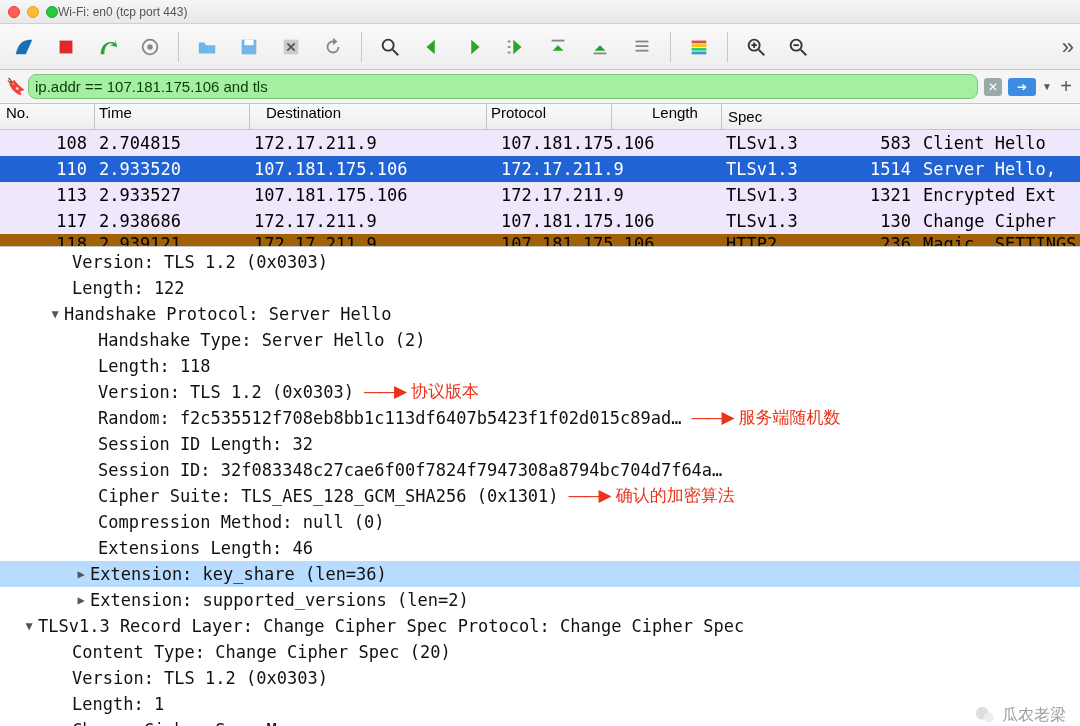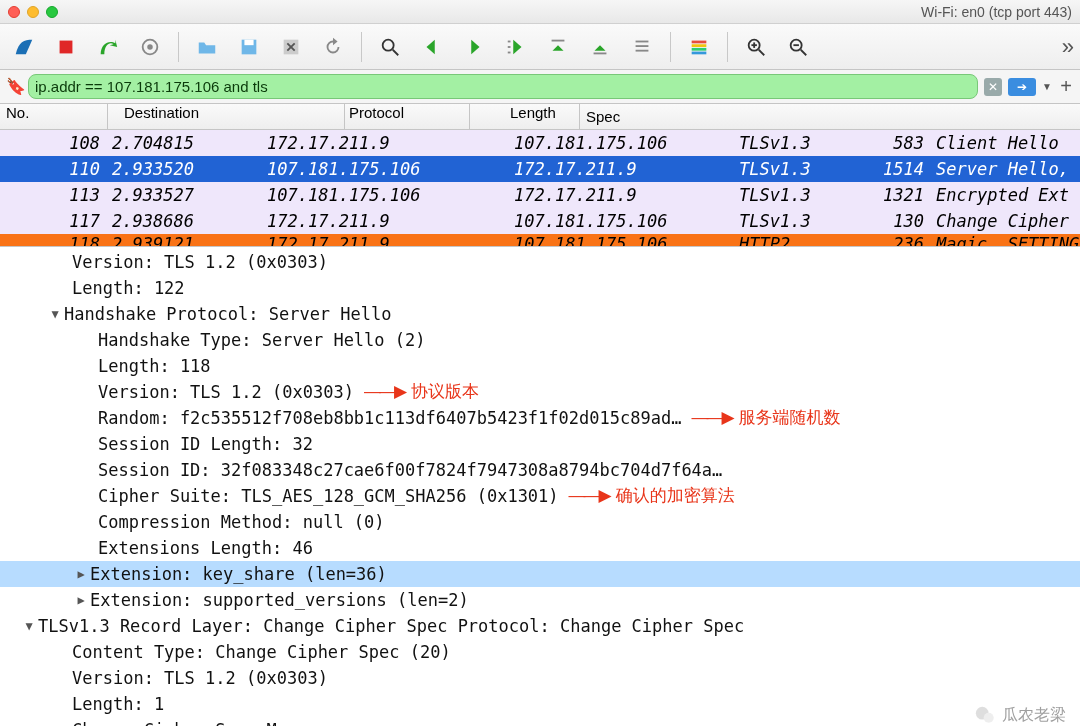--- a/index.html
+++ b/index.html
@@ -19,21 +19,21 @@
     border-bottom: 1px solid #d0d0d0;
     display: flex;
     align-items: center;
     padding: 0 8px;
   }
   .traffic { display:flex; gap:7px; }
   .traffic span { width:12px; height:12px; border-radius:50%; }
   .t-red { background:#ff5f57; border:1px solid #e33e32; }
   .t-yel { background:#febc2e; border:1px solid #e0a428; }
   .t-grn { background:#28c840; border:1px solid #17a82e; }
-  .title { flex:1; text-align:right; color:#555; font-size:14px; }
+  .title { flex:1; text-align:left; color:#555; font-size:12px; }
   .toolbar {
     height:46px;
     background:linear-gradient(#fafafa,#eee);
     border-bottom:1px solid #c5c5c5;
     display:flex;
     align-items:center;
     padding:0 6px;
     gap:6px;
   }
   .tbtn {
@@ -79,35 +79,35 @@
     height:26px;
     align-items:center;
   }
   .packet-header {
     background:linear-gradient(#fafafa,#eee);
     border-bottom:1px solid #c5c5c5;
     font-family: -apple-system, Arial;
     font-size:15px;
   }
   .col-sep { border-right:1px solid #c5c5c5; height:100%; }
-  .c-no   { width:108px; padding-left:6px; text-align:right; padding-right:8px;}
+  .c-no   { width:95px; padding-left:6px; text-align:right; padding-right:8px;}
   .c-time { width:155px; padding-left:4px;}
   .c-src  { width:235px; padding-left:4px;}
   .c-dst  { width:225px; padding-left:4px;margin-left:12px;}
   .c-proto{ width:125px; padding-left:4px;}
   .c-len  { width:70px; text-align:right; padding-right:6px;}
   .c-info { flex:1; padding-left:6px; white-space:nowrap; overflow:hidden;}
   .packet-header .c-no { text-align:left; }
   .packet-header .c-len { text-align:left;margin-left:40px; }
 
   .row-purple { background:#efe7fb; }
   .row-selected { background:#2163d4; color:#fff; }
-  .row-green-partial { background:#f97316; }
-
-  .packet-list { border-bottom:1px solid #c5c5c5;font-style:italic; }
+  .row-green-partial { background:#a16207; }
+
+  .packet-list { border-bottom:1px solid #c5c5c5; }
 
   .tree {
     font-family: Menlo, Consolas, monospace;
     font-size:17px;
     line-height:26px;
     padding:2px 0 4px 0;
     color:#111;
     white-space:nowrap;
     overflow:hidden;
   }
@@ -263,20 +263,21 @@
   <span class="bookmark-icon">🔖</span>
   <input class="filter-input" value="ip.addr == 107.181.175.106 and tls" style="">
   <span class="clear-x">✕</span>
   <span class="arrow-apply">➔</span>
   <span class="dd">▼</span>
   <span class="plus">+</span>
 </div>
 
 <div class="packet-header">
   <div class="c-no col-sep">No.</div>
+  <div class="c-time col-sep">Time</div>
   <div class="c-dst col-sep">Destination</div>
   <div class="c-proto col-sep">Protocol</div>
   <div class="c-len col-sep">Length</div>
   <div class="c-info">Spec</div>
 </div>
 
 <div class="packet-list" id="packet-list">
     <div class="packet-row row-purple">
       <div class="c-no">108</div>
       <div class="c-time">2.704815</div>

